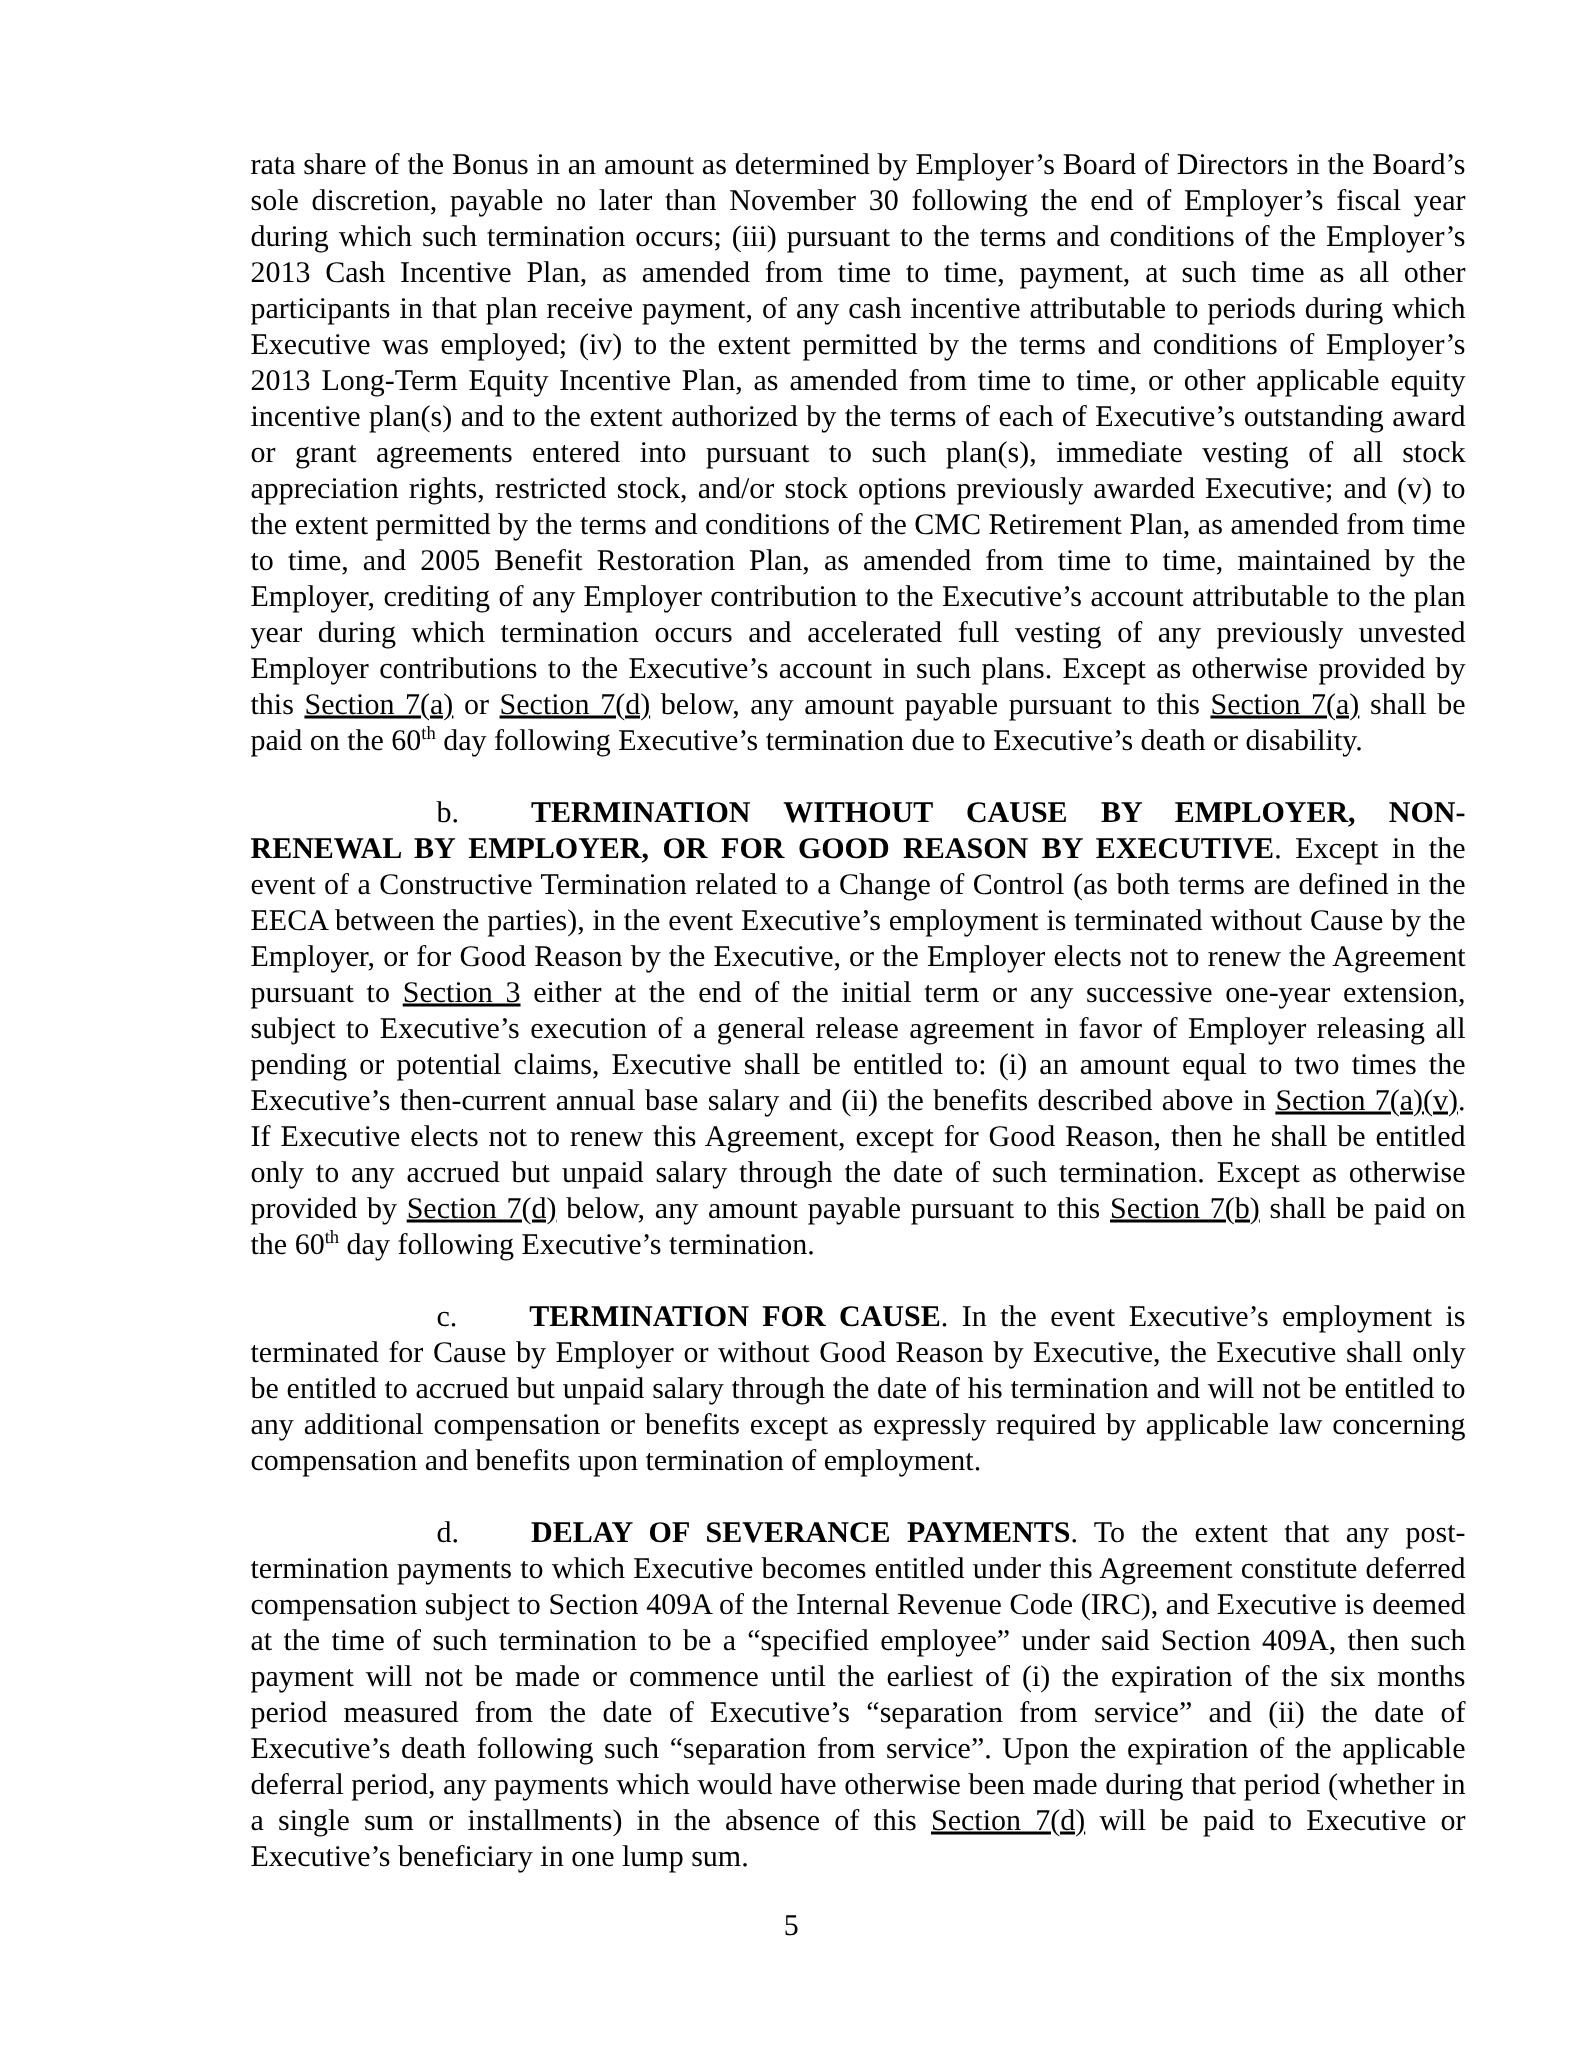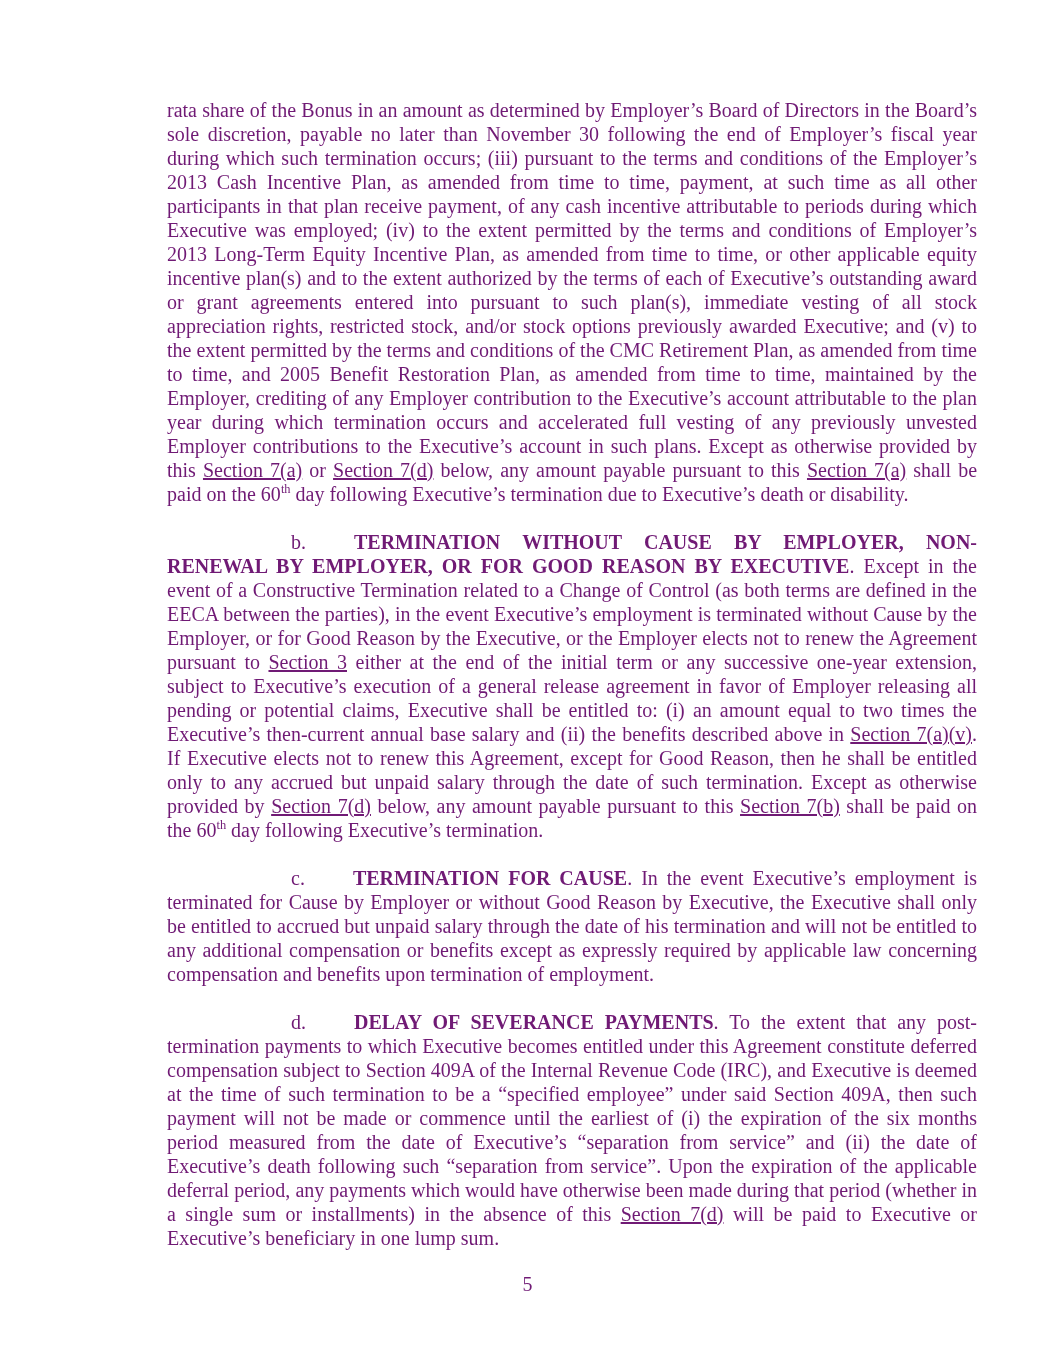--- a/index.html
+++ b/index.html
@@ -6,21 +6,21 @@
     margin: 0;
     padding: 0;
     background: #ffffff;
   }
   .page {
     position: relative;
     width: 967px;
     height: 1365px;
     margin: 0 auto;
     background: #ffffff;
-    color: #701a75;
+    color: #000000;
     font-family: "Liberation Serif", "DejaVu Serif", serif;
     overflow: hidden;
   }
   .content {
     position: absolute;
     left: 123px;
     top: 98px;
     width: 810px;
     font-size: 20px;
     line-height: 24px;

